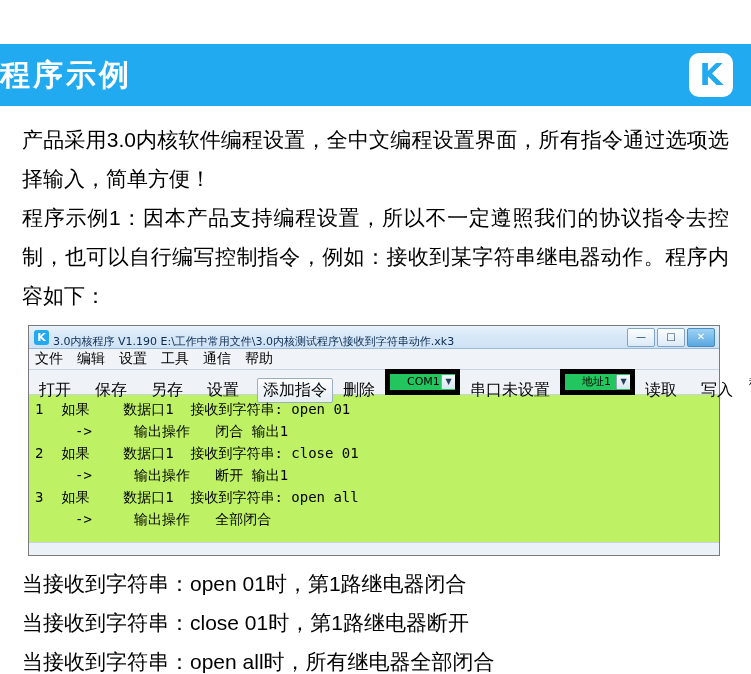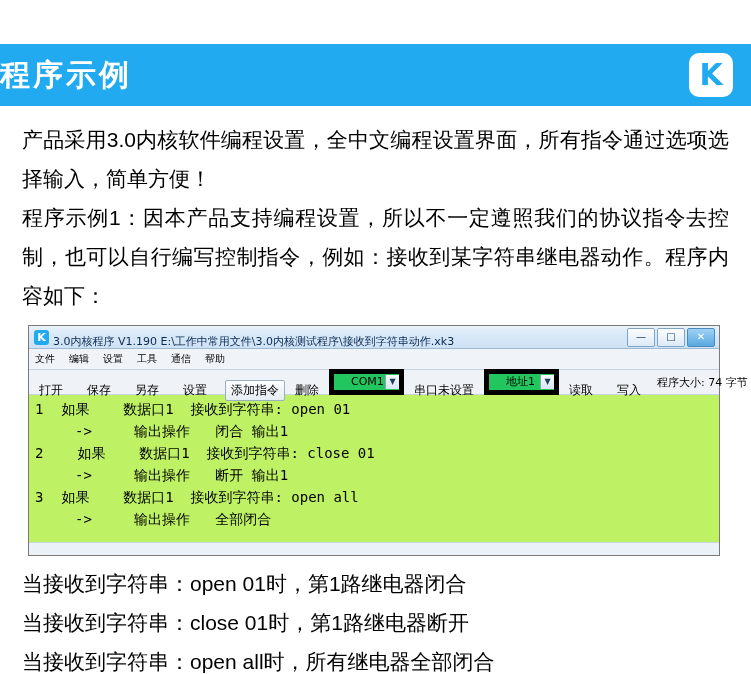--- a/index.html
+++ b/index.html
@@ -125,34 +125,34 @@
   .menu-bar {
     height: 20px;
     background: #f0f4f8;
     border-bottom: 1px solid #c7d4e0;
     display: flex;
     align-items: center;
     padding-left: 6px;
     gap: 14px;
   }
   .menu-item {
-    font-size: 10px;
+    font-size: 14px;
     color: #000;
   }
   .toolbar {
     height: 24px;
     background: #eff3f7;
     border-bottom: 1px solid #c7d4e0;
     display: flex;
     align-items: center;
     padding: 0 4px;
     gap: 4px;
   }
   .tb-btn {
-    font-size: 12px;
+    font-size: 16px;
     color: #000;
     padding: 1px 5px;
     border: 1px solid transparent;
     white-space: nowrap;
     margin-top: 16px;
   }
   .tb-btn.boxed {
     border: 1px solid #9aafc2;
     background: linear-gradient(to bottom, #fdfefe, #e5edf4);
     border-radius: 2px;
@@ -271,21 +271,21 @@
     </div>
     <div class="tb-btn">读取</div>
     <div class="tb-sep"></div>
     <div class="tb-btn">写入</div>
     <div class="tb-status">程序大小: 74 字节</div>
   </div>
 
   <div class="code-area">
     <div class="code-line"><span>1</span><span style="margin-left:18px">如果    数据口1  接收到字符串: open 01</span></div>
     <div class="code-line sub"><span>-&gt;     输出操作   闭合 输出1</span></div>
-    <div class="code-line"><span>2</span><span style="margin-left:34px">如果    数据口1  接收到字符串: close 01</span></div>
+    <div class="code-line"><span>2</span><span style="margin-left:18px">如果    数据口1  接收到字符串: close 01</span></div>
     <div class="code-line sub"><span>-&gt;     输出操作   断开 输出1</span></div>
     <div class="code-line"><span>3</span><span style="margin-left:18px">如果    数据口1  接收到字符串: open all</span></div>
     <div class="code-line sub"><span>-&gt;     输出操作   全部闭合</span></div>
   </div>
 
   <div class="app-scroll"></div>
 </div>
 
 <div class="content" style="padding-top:0">
   <div class="para">当接收到字符串：open 01时，第1路继电器闭合</div>

